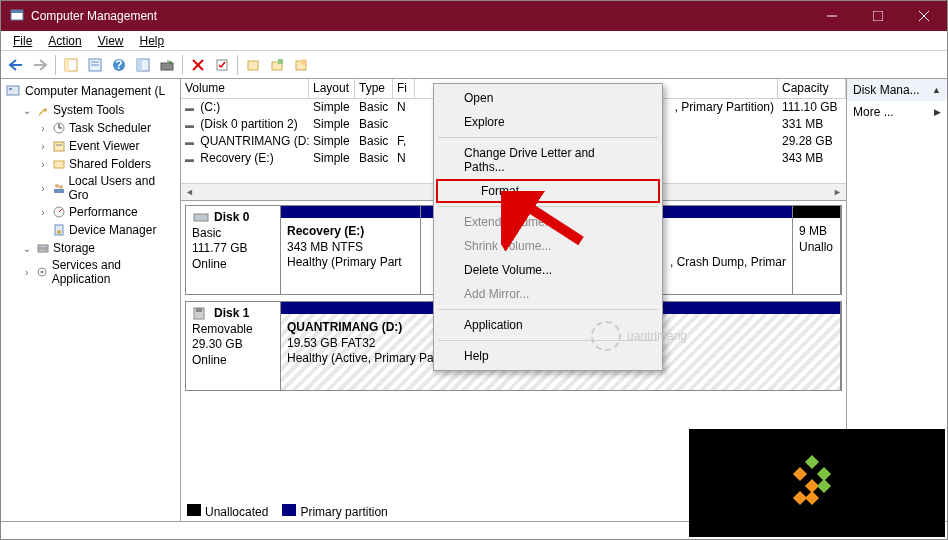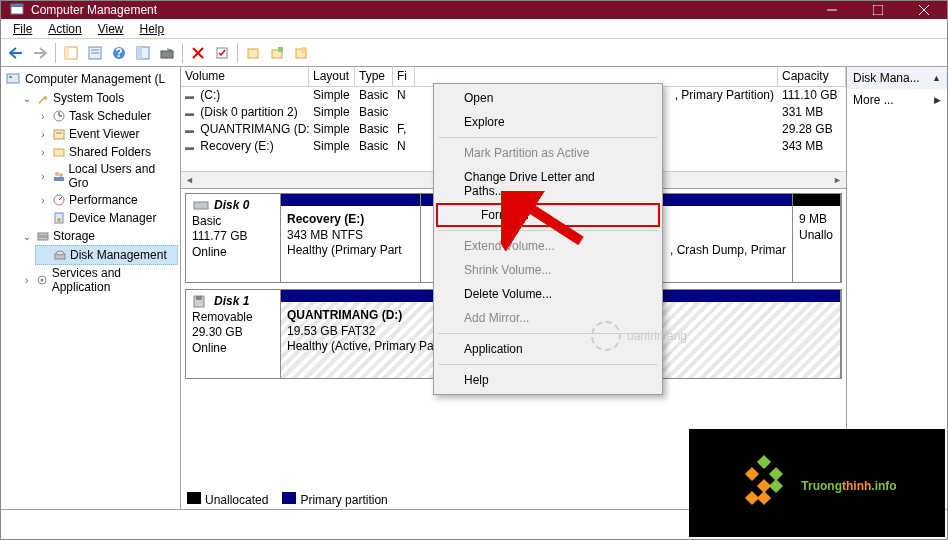--- a/index.html
+++ b/index.html
@@ -1,19 +1,19 @@
 <!DOCTYPE html>
 <html><head>
 <meta charset="utf-8">
 <style>
 * { margin: 0; padding: 0; box-sizing: border-box; font-family: "Segoe UI", Tahoma, sans-serif; font-size: 12px; }
 body { background: #fff; width: 948px; height: 540px; overflow: hidden; position: relative; border: 1px solid #888; }
 
 
-.titlebar { background: #7a0f2b; height: 18px; display: flex; align-items: center; color: #fff; padding-left: 8px; }
+.titlebar { background: #7a0f2b; height: 30px; display: flex; align-items: center; color: #fff; padding-left: 8px; }
 .titlebar .app-icon { width: 16px; height: 16px; margin-right: 6px; display: flex; align-items: center; justify-content: center; }
 .titlebar .title { flex: 1; font-size: 12px; }
 .titlebar .win-btn { width: 46px; height: 30px; display: flex; align-items: center; justify-content: center; font-size: 12px; }
 .titlebar .win-btn.close { background: transparent; }
 
 
 .menubar { height: 20px; display: flex; align-items: center; padding: 0 4px; border-bottom: 1px solid #d0d0d0; text-decoration: underline; }
 .menubar .menu-item { padding: 2px 8px; }
 
 
@@ -43,21 +43,21 @@
 .vol-row .cell { padding: 0 4px; white-space: nowrap; overflow: hidden; }
 .vol-icon { width: 12px; display: inline-block; color: #666; font-size: 9px; }
 .hscroll { position: absolute; bottom: 0; left: 0; right: 0; height: 17px; display: flex; background: #f0f0f0; border-top: 1px solid #d0d0d0; }
 .hscroll .arrow { width: 17px; display: flex; align-items: center; justify-content: center; color: #666; font-size: 9px; }
 .hscroll .track { flex: 1; }
 
 
 .disk-map { flex: 1; overflow: hidden; position: relative; padding: 4px; }
 .disk-row { display: flex; height: 90px; margin-bottom: 6px; border: 1px solid #888; }
 .disk-label { width: 95px; padding: 4px 6px; border-right: 1px solid #888; font-size: 11px; line-height: 1.3; }
-.disk-label .name { font-weight: bold; font-style: italic; }
+.disk-label .name { font-weight: bold; }
 .part { border-right: 1px solid #888; padding: 4px 6px; font-size: 11px; line-height: 1.3; overflow: hidden; position: relative; }
 .part::before { content: ''; position: absolute; top: 0; left: 0; right: 0; height: 12px; }
 .part.primary::before { background: #000080; }
 .part.unalloc::before { background: #000; }
 .part .inner { margin-top: 14px; }
 .part .pname { font-weight: bold; }
 .part.hatched { background: repeating-linear-gradient(-45deg, #e8e8e8 0 4px, #fff 4px 8px); }
 
 .legend { position: absolute; bottom: 2px; left: 6px; display: flex; gap: 14px; font-size: 11px; align-items: flex-start; }
 .legend .sw { width: 14px; height: 12px; display: inline-block; margin-right: 4px; }
@@ -294,32 +294,20 @@
       </div>
       <div class="tree-node">
         <span class="expander">⌄</span>
         <span class="tree-icon">
             <svg width="14" height="14">
               <rect x="2" y="4" width="10" height="3" fill="#c0c8d0" stroke="#888"></rect>
               <rect x="2" y="8" width="10" height="3" fill="#c0c8d0" stroke="#888"></rect>
             </svg>
           </span>
         <span>Storage</span>
-      </div>
-      <div class="tree-child">
-        <div class="tree-node sel">
-            <span class="expander"></span>
-            <span class="tree-icon">
-              <svg width="14" height="14">
-                <rect x="2" y="6" width="10" height="5" fill="#c0c8d0" stroke="#888"></rect>
-                <ellipse cx="7" cy="5" rx="4" ry="2" fill="#e0e0e0" stroke="#888"></ellipse>
-              </svg>
-            </span>
-            <span>Disk Management</span>
-          </div>
       </div>
       <div class="tree-node">
           <span class="expander">›</span>
           <span class="tree-icon">
             <svg width="14" height="14">
               <circle cx="7" cy="7" r="4" fill="none" stroke="#888"></circle>
               <circle cx="7" cy="7" r="1.5" fill="#888"></circle>
             </svg>
           </span>
           <span>Services and Application</span>
@@ -449,21 +437,20 @@
     </div>
   </div>
 </div>
 
 <div class="statusbar"></div>
 
 <div class="context-menu">
   <div class="cm-item">Open</div>
   <div class="cm-item">Explore</div>
   <div class="cm-sep"></div>
-  <div class="cm-item disabled">Mark Partition as Active</div>
   <div class="cm-item">Change Drive Letter and Paths...</div>
   <div class="cm-item highlight">Format...</div>
   <div class="cm-sep"></div>
   <div class="cm-item disabled">Extend Volume...</div>
   <div class="cm-item disabled">Shrink Volume...</div>
   <div class="cm-item">Delete Volume...</div>
   <div class="cm-item disabled">Add Mirror...</div>
   <div class="cm-sep"></div>
   <div class="cm-item">Application</div>
   <div class="cm-sep"></div>
@@ -487,16 +474,13 @@
 <div class="logo-banner">
   <div class="logo-dots">
     <span style="left:22px;top:2px;background:#7fc241"></span>
     <span style="left:34px;top:14px;background:#7fc241"></span>
     <span style="left:10px;top:14px"></span>
     <span style="left:22px;top:26px"></span>
     <span style="left:34px;top:26px;background:#7fc241"></span>
     <span style="left:10px;top:38px"></span>
     <span style="left:22px;top:38px"></span>
   </div>
-  <div class="logo-text">
-    <span class="green">Truong</span><span class="orange">thinh</span><span class="green">.info</span>
-  </div>
 </div>
 
 </body></html>

